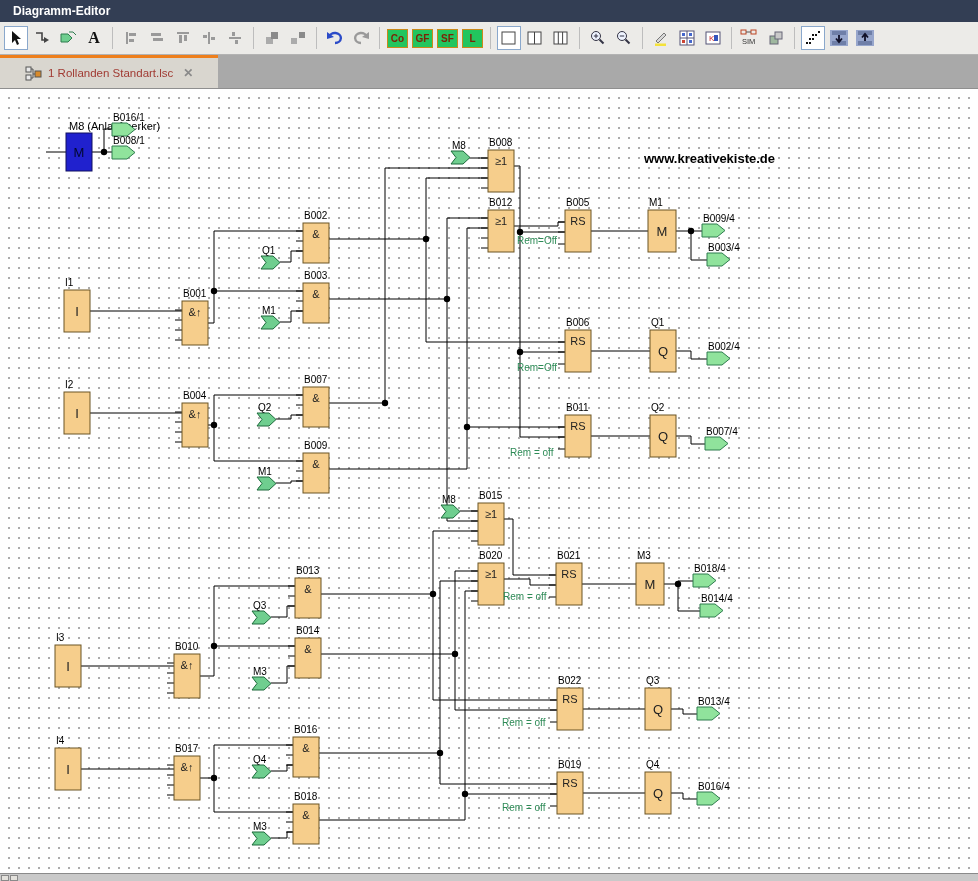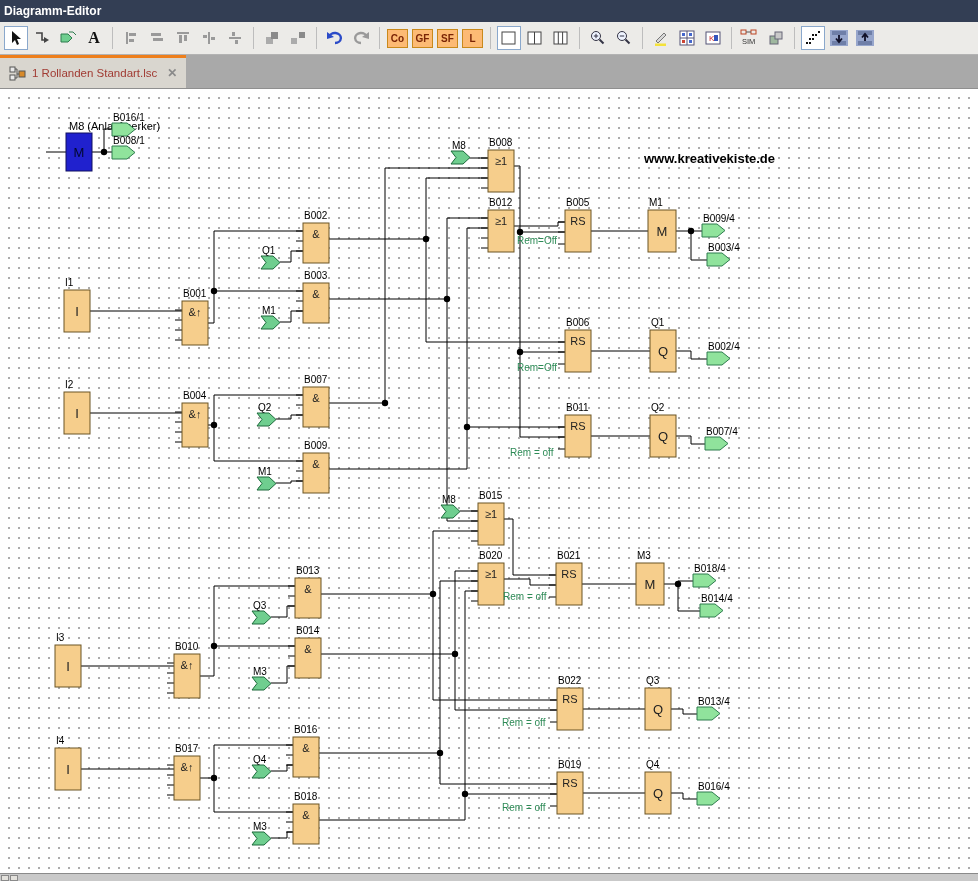--- a/index.html
+++ b/index.html
@@ -1,33 +1,33 @@
 <!DOCTYPE html>
 <html><head>
 <meta charset="utf-8">
 <style>
   html,body{margin:0;padding:0;}
   body{width:978px;height:881px;overflow:hidden;background:#fff;
        font-family:"Liberation Sans",sans-serif;-webkit-font-smoothing:none;}
   .titlebar{height:22px;background:#333E54;color:#fff;font-weight:bold;font-size:12px;
-            line-height:22px;padding-left:4px;box-sizing:border-box;}
+            line-height:22px;padding-left:13px;box-sizing:border-box;}
   .toolbar{height:33px;background:#ECEBE8;border-bottom:1px solid #b3b3b3;
            display:flex;align-items:center;padding:0 3px;box-sizing:border-box;}
   .tbtn{width:24px;height:24px;display:inline-flex;align-items:center;justify-content:center;
         margin:0 1px;border:1px solid transparent;box-sizing:border-box;background:transparent;}
   .tbtn.pressed{background:#fff;border-color:#8aa8cc;}
   .tbtn svg{display:block;}
   .atool{font-family:"Liberation Serif",serif;font-weight:bold;font-size:16px;color:#111;}
-  .ybtn{width:21px;height:19px;background:#fdba74;border:1px solid #C9891B;color:#7a2405;
+  .ybtn{width:21px;height:19px;background:#22c55e;border:1px solid #C9891B;color:#7a2405;
         font-size:10px;font-weight:bold;display:inline-flex;align-items:center;justify-content:center;
         margin:12px 2px;box-sizing:border-box;}
   .sep{width:1px;height:22px;background:#bdbdbd;margin:0 5px;flex:0 0 1px;}
   .tabbar{height:34px;background:#A9A9A9;display:flex;border-bottom:1px solid #8f8f8f;box-sizing:border-box;}
   .tab{background:#D9D6CF;border-top:3px solid #EE7F1C;display:flex;align-items:center;
-       padding:0 9px;gap:6px;height:100%;box-sizing:border-box;}
+       padding:0 25px;gap:6px;height:100%;box-sizing:border-box;}
   .tab-label{color:#A13B33;font-size:11.5px;white-space:nowrap;}
   .tab-close{color:#8a8a8a;font-weight:bold;font-size:12px;margin-left:4px;}
   .canvas{position:relative;height:784px;background:#fff;
           background-image:radial-gradient(#ABABAB 1px,transparent 0);
           background-size:10px 10px;background-position:4px 4px;}
   #diagram{position:absolute;left:0;top:0;}
   .watermark{position:absolute;left:644px;top:62px;font-size:13px;font-weight:bold;color:#000;}
   .note{position:absolute;left:69px;top:31px;font-size:11px;color:#000;white-space:nowrap;}
   .hscroll{height:8px;background:#C9C9C9;border-top:1px solid #8a8a8a;display:flex;align-items:center;box-sizing:border-box;}
   .scrbox{width:8px;height:6px;background:#E4E2DD;border:1px solid #8a8a8a;margin-left:1px;box-sizing:border-box;}

